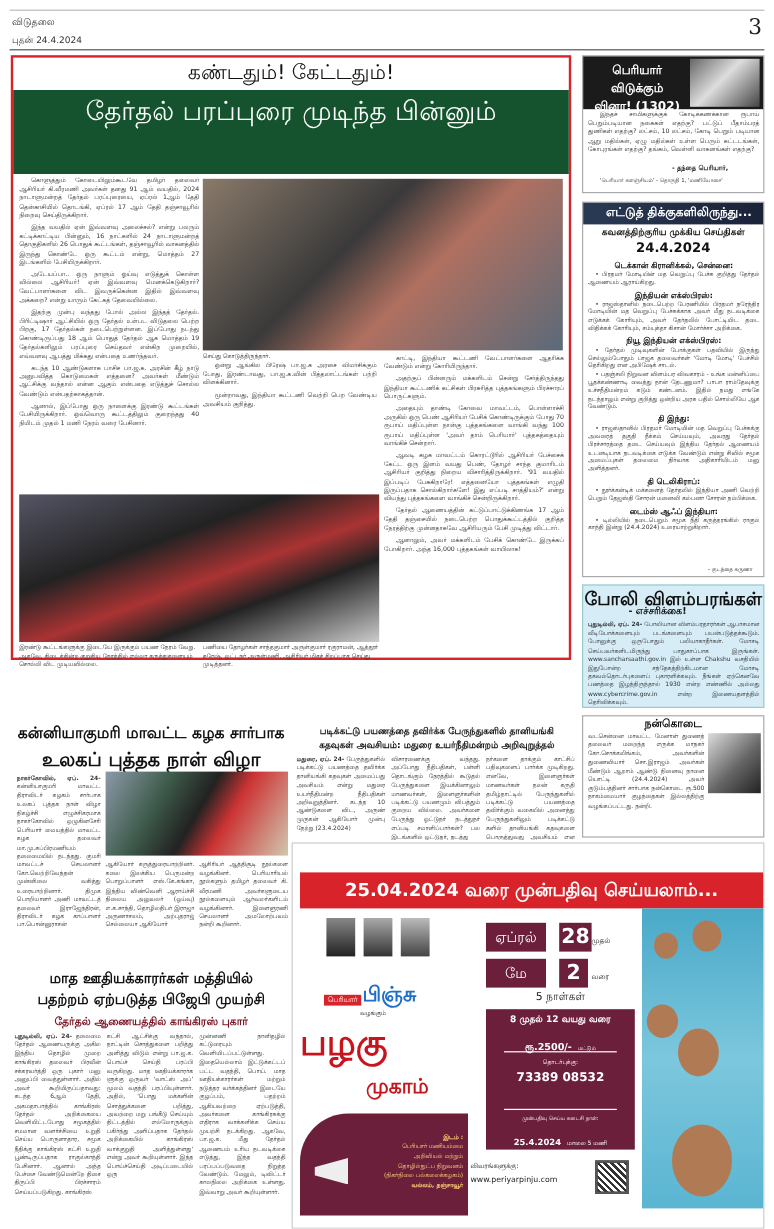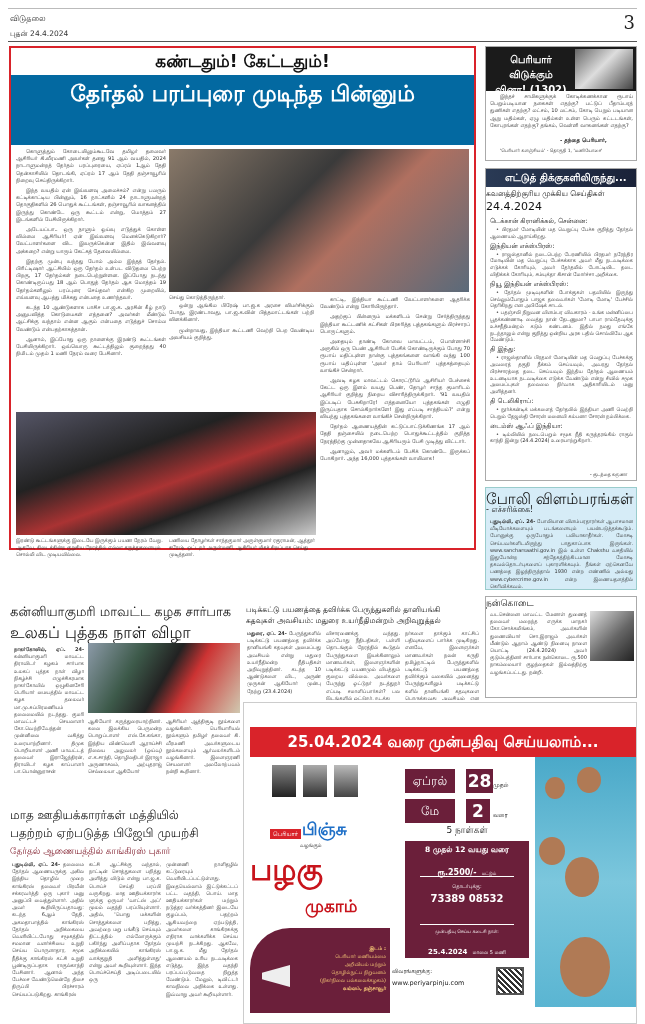--- a/index.html
+++ b/index.html
@@ -4,39 +4,39 @@
 <style>
 *{box-sizing:border-box;margin:0;padding:0}
 body{width:645px;height:1024px;background:#fff;font-family:"DejaVu Sans",sans-serif;color:#222;overflow:hidden;position:relative}
 .abs{position:absolute}
 .hdr-name{left:10px;top:14px;font-size:8px;color:#333}
 .hdr-date{left:10px;top:29px;font-size:7.5px;color:#333}
 .hdr-page{right:10px;top:12px;font-family:"DejaVu Serif",serif;font-size:18px;color:#222}
 .hdr-line{left:8px;right:8px;top:8px;height:1px;background:#bbb}
 .hdr-line2{left:8px;right:8px;top:41px;height:1px;background:#555}
 .main-box{left:9px;top:46px;width:467px;height:504px;border:2px solid #d9232a}
-.kicker{left:11px;top:48px;width:463px;height:26px;text-align:center;font-weight:bold;font-size:17px;color:#111;line-height:26px}
-.banner{left:11px;top:75px;width:463px;height:70px;background:#0369a1;color:#fff;text-align:center;font-weight:bold;font-size:22px;line-height:32px;padding-top:3px}
+.kicker{left:11px;top:48px;width:463px;height:26px;text-align:center;font-weight:normal;font-size:17px;color:#111;line-height:26px}
+.banner{left:11px;top:75px;width:463px;height:70px;background:#14532d;color:#fff;text-align:center;font-weight:normal;font-size:22px;line-height:32px;padding-top:3px}
 .col-text{font-size:5.2px;line-height:7.2px;color:#333;text-align:justify;overflow:hidden}
 .photo{background:linear-gradient(135deg,#8a7a6a,#3a3a3a 40%,#b07060 60%,#5a6a7a);}
 .photo2{background:linear-gradient(160deg,#556,#222 35%,#a33 55%,#222 70%,#ccc);}
 .photo3{background:linear-gradient(120deg,#8c9aa8,#3d5a4a 30%,#222 50%,#c33 65%,#d0c8b0);}
 .caption{font-size:5px;line-height:7px;color:#333}
 .sb1{left:485px;top:46px;width:152px;height:115px;border:1px solid #aaa}
 .sb1-head{left:486px;top:47px;width:150px;height:44px;background:#1b1b1b}
 .sb1-title{left:492px;top:52px;width:78px;color:#fff;font-weight:bold;font-size:10px;line-height:15px;text-align:center}
 .sb1-img{left:575px;top:49px;width:58px;height:40px;background:linear-gradient(135deg,#666,#ddd 45%,#444)}
 .sb2{left:485px;top:168px;width:152px;height:313px;border:1px solid #aaa}
 .sb2-band{left:486px;top:169px;width:150px;height:18px;background:linear-gradient(90deg,#2a3a55,#1a2238)}
 .sb2-band-t{left:505px;top:170px;color:#fff;font-weight:bold;font-size:10px;line-height:16px}
 .ctr{text-align:center}
 .bold{font-weight:bold}
 .sb3{left:485px;top:487px;width:152px;height:103px;background:#d6ecf7;border:1px solid #9cc}
 .sb4{left:485px;top:596px;width:152px;height:102px;border:1px solid #aaa}
-.sec-title{font-weight:normal;color:#111;}
+.sec-title{font-weight:bold;color:#111;text-align:center}
 .ad-box{left:243px;top:702px;width:394px;height:322px;border:1px solid #ccc}
 .ad-band{left:250px;top:727px;width:386px;height:30px;background:#d9232a;color:#fff;font-weight:bold;font-size:15px;text-align:center;line-height:30px}
 .maroon{background:#6b1f3a;color:#fff}
 .pill{position:absolute;height:24px;line-height:24px;text-align:center;font-size:12px}
 .swim{left:535px;top:757px;width:101px;height:250px;background:linear-gradient(180deg,#4aa9c9,#7cc7dd 50%,#5ab5d2);}
 .kid{position:absolute;border-radius:50%;background:#b07a55}
 </style>
 </head>
 <body>
 

